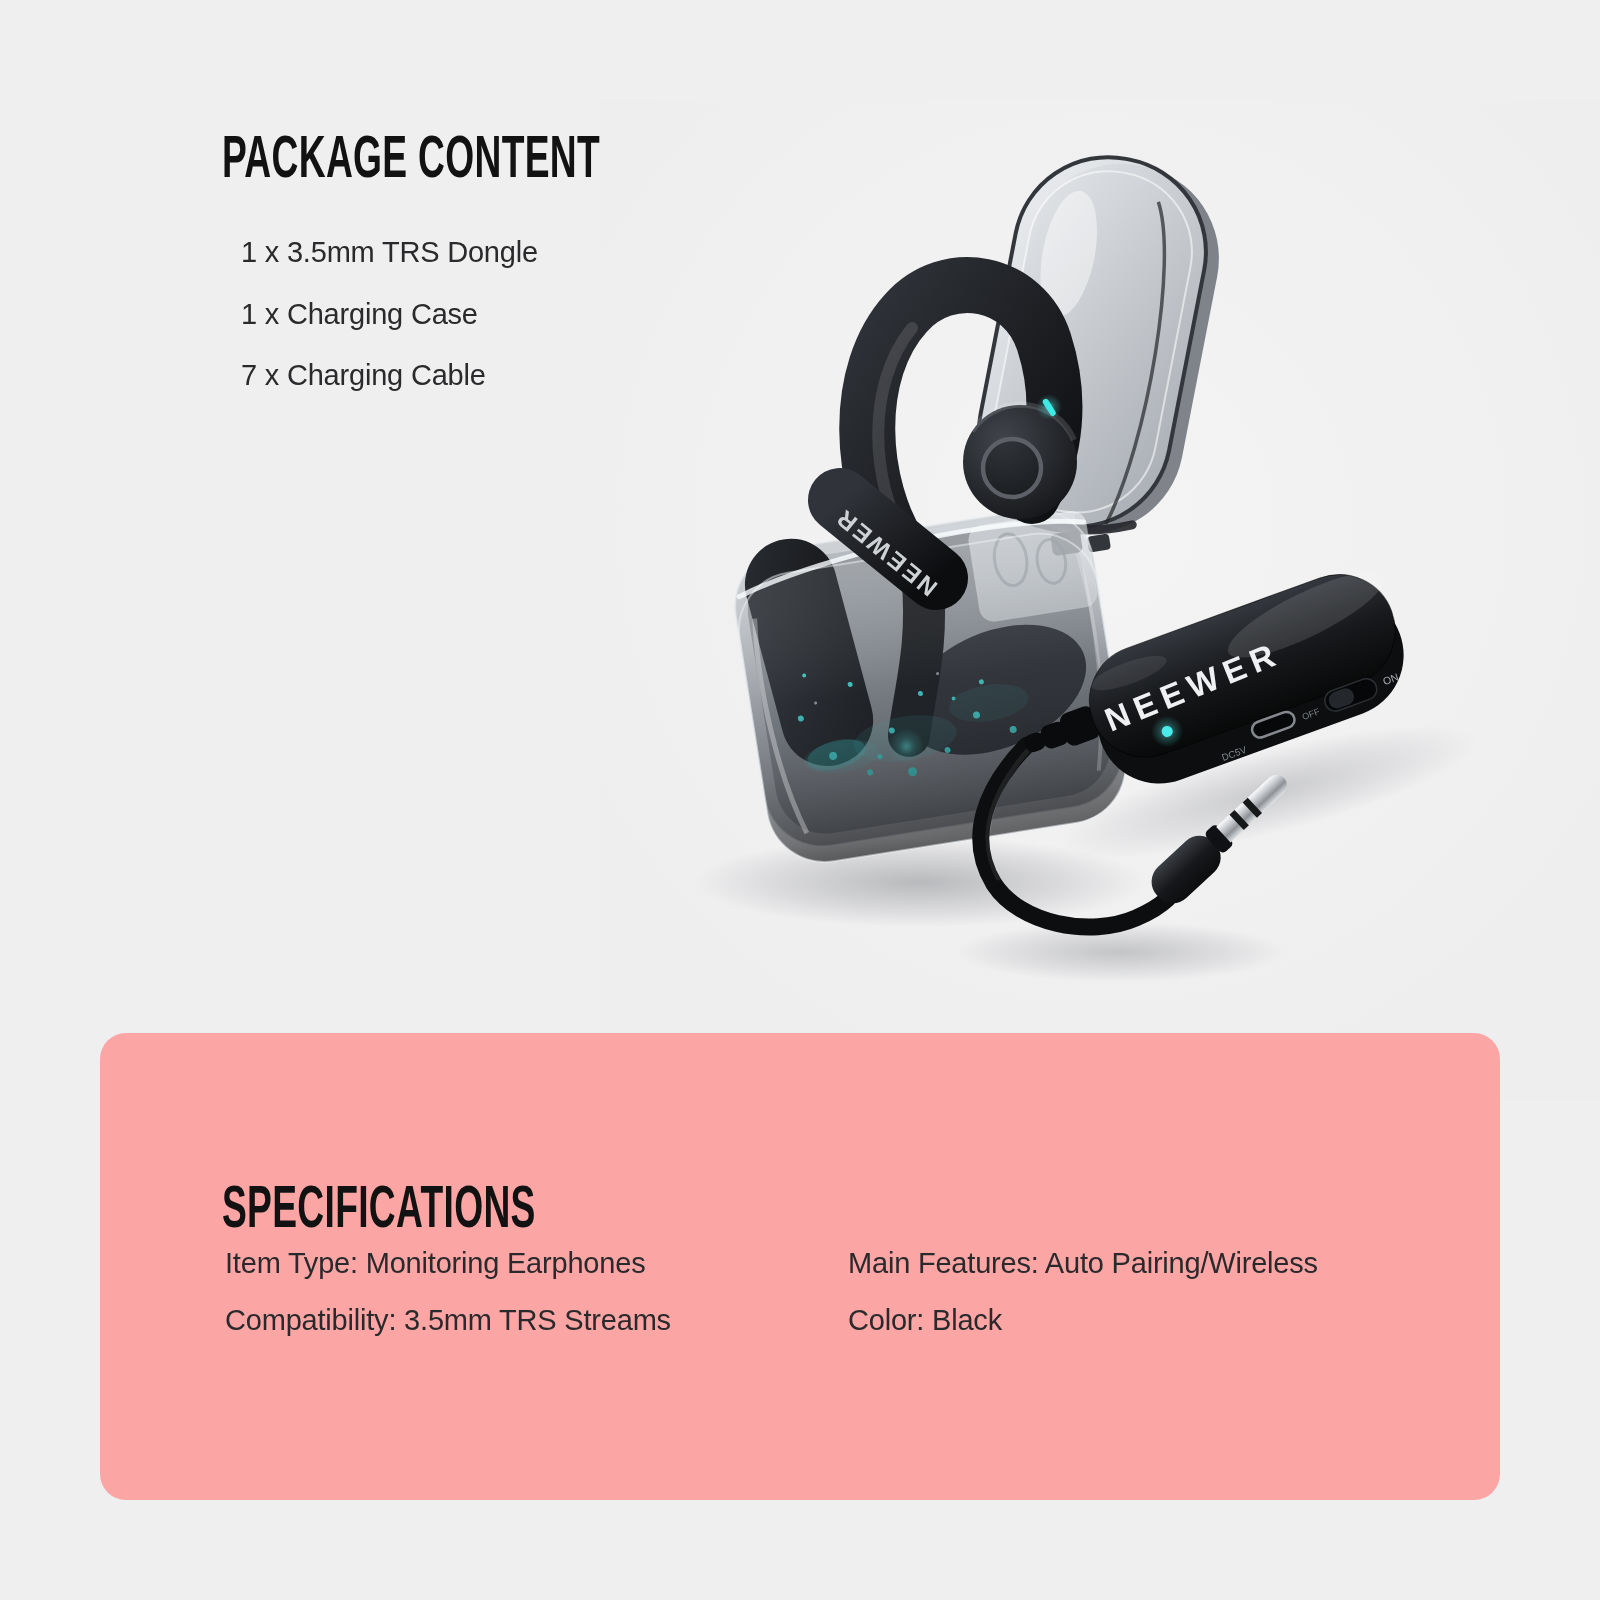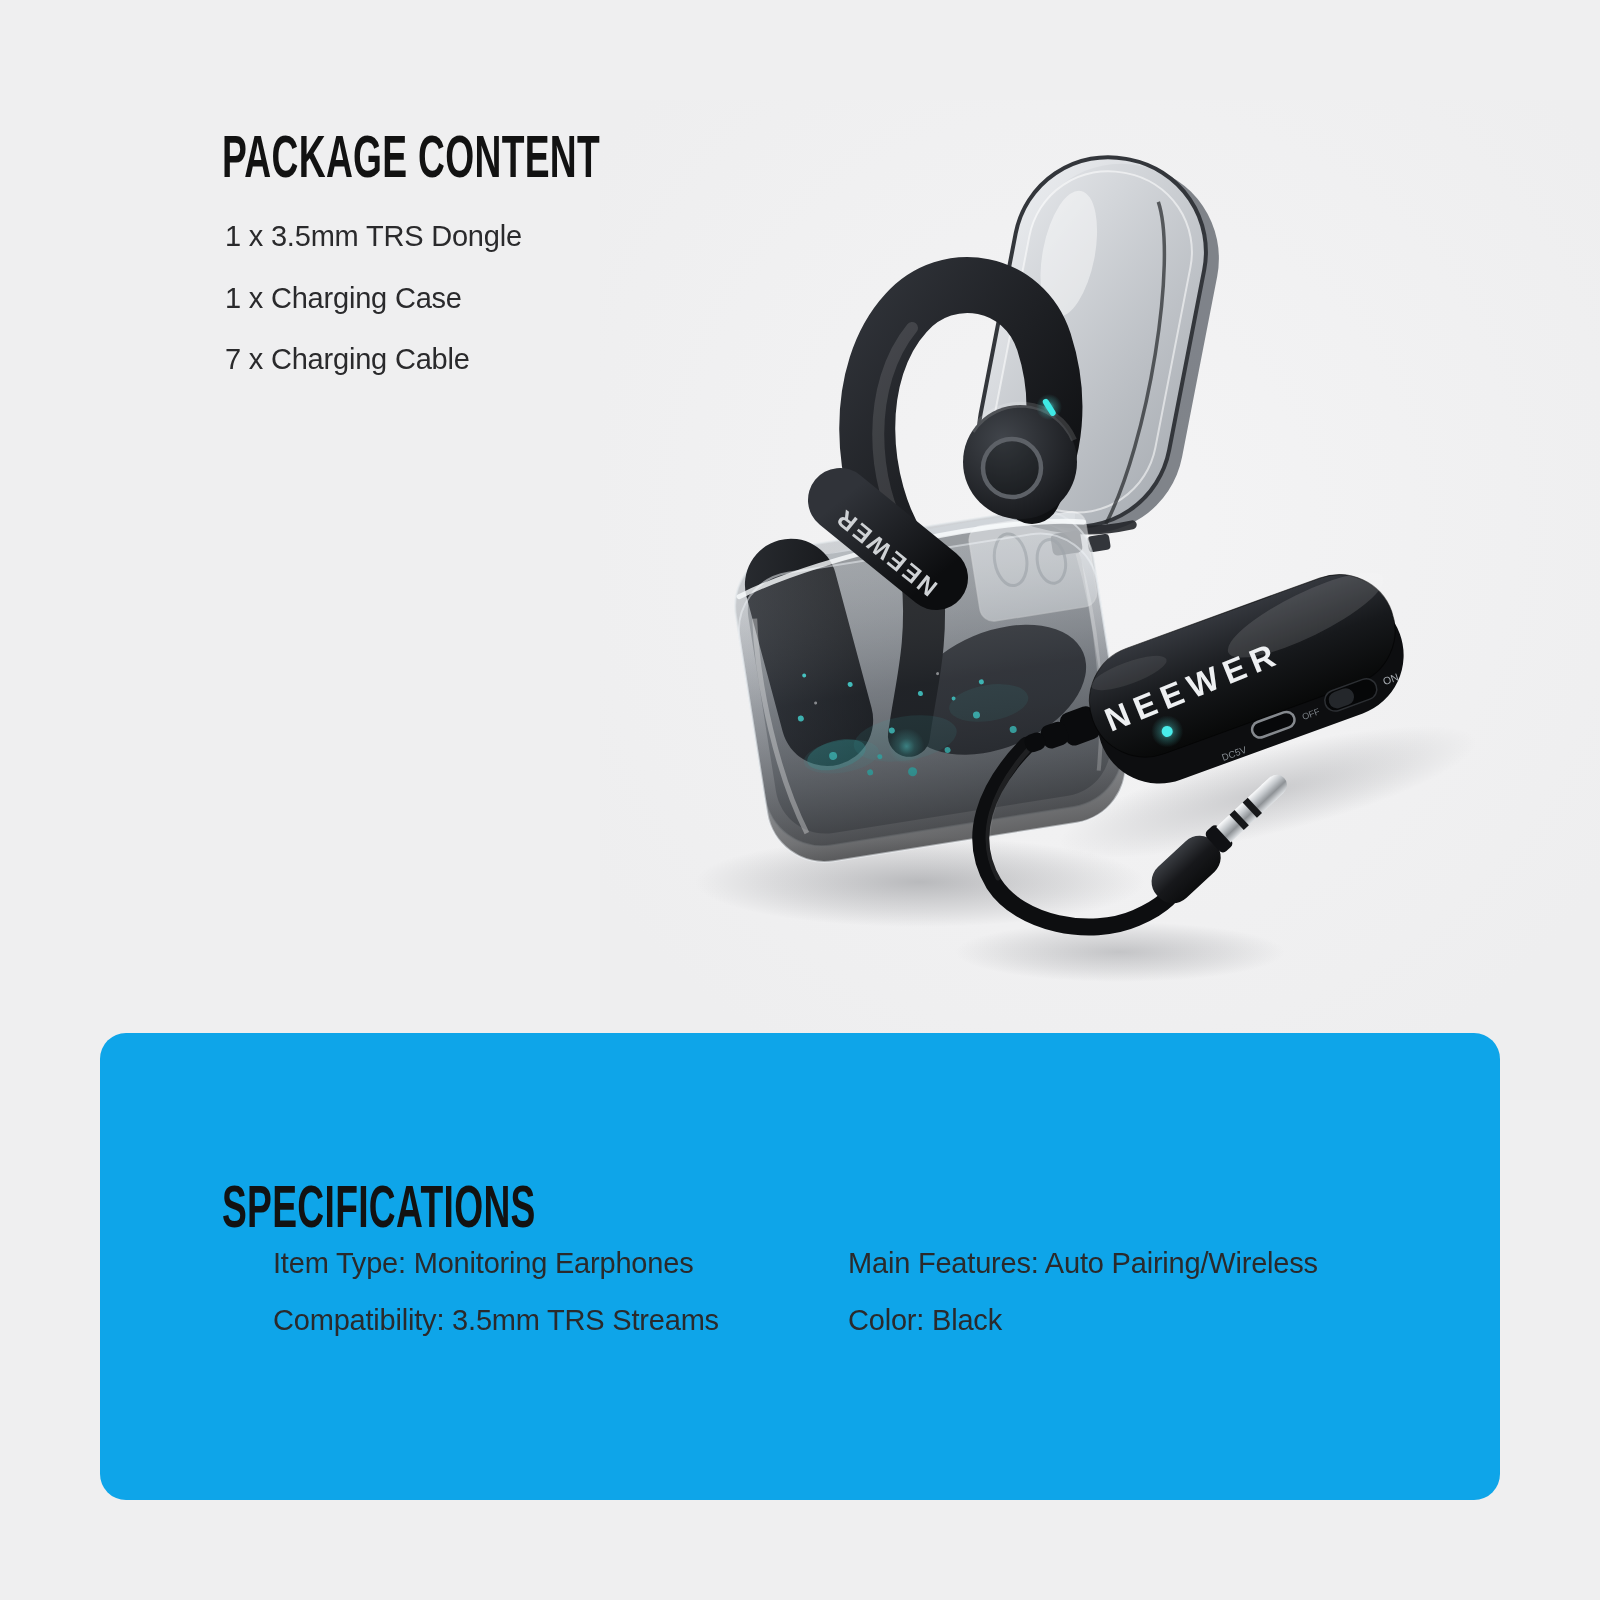--- a/index.html
+++ b/index.html
@@ -10,33 +10,33 @@
     position:relative;overflow:hidden;
   }
   .canvas{position:absolute;left:0;top:0;width:1600px;height:1600px;}
   .h-display{
     position:absolute;
     font-weight:700;font-size:60px;line-height:60px;
     color:#121212;letter-spacing:.5px;white-space:nowrap;
     transform:scaleX(.62);transform-origin:left top;
   }
   .pkg-title{left:222px;top:87px;}
-  .pkg-list{position:absolute;left:225px;top:206px;margin:0;padding:0;list-style:none;}
+  .pkg-list{position:absolute;left:225px;top:206px;margin:16px;padding:0;list-style:none;}
   .pkg-list li{
     font-size:29px;line-height:61.5px;color:#2a2a2c;
     letter-spacing:-.2px;white-space:nowrap;font-weight:400;
   }
   .photo{position:absolute;left:600px;top:100px;width:1000px;height:1000px;}
   .spec-card{
     position:absolute;left:100px;top:1033px;width:1400px;height:467px;
-    background:#0ea5e9;border-radius:26px;
+    background:#fca5a5;border-radius:26px;
   }
   .spec-title{left:122px;top:94px;}
   .spec-col{position:absolute;top:202px;}
-  .spec-col.left{left:125px;margin-left:48px;}
+  .spec-col.left{left:125px;}
   .spec-col.right{left:748px;}
   .spec-col .spec-line{
     font-size:29px;line-height:57px;color:#2a2a2c;
     letter-spacing:-.2px;white-space:nowrap;font-weight:400;
   }
   svg text{font-family:"Liberation Sans",sans-serif;}
 </style>
 </head>
 <body>
 

